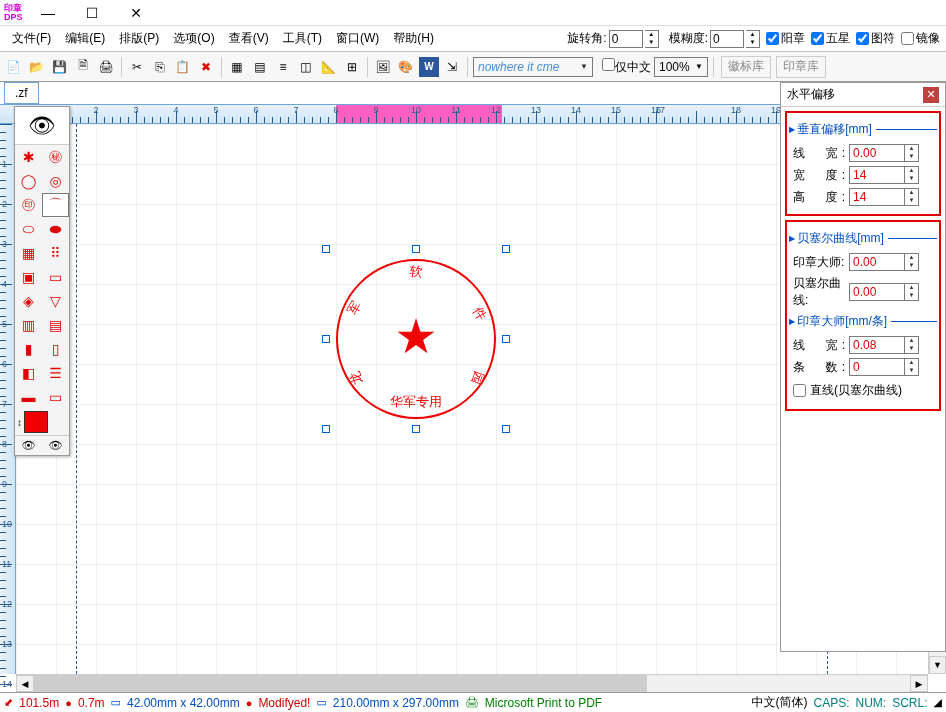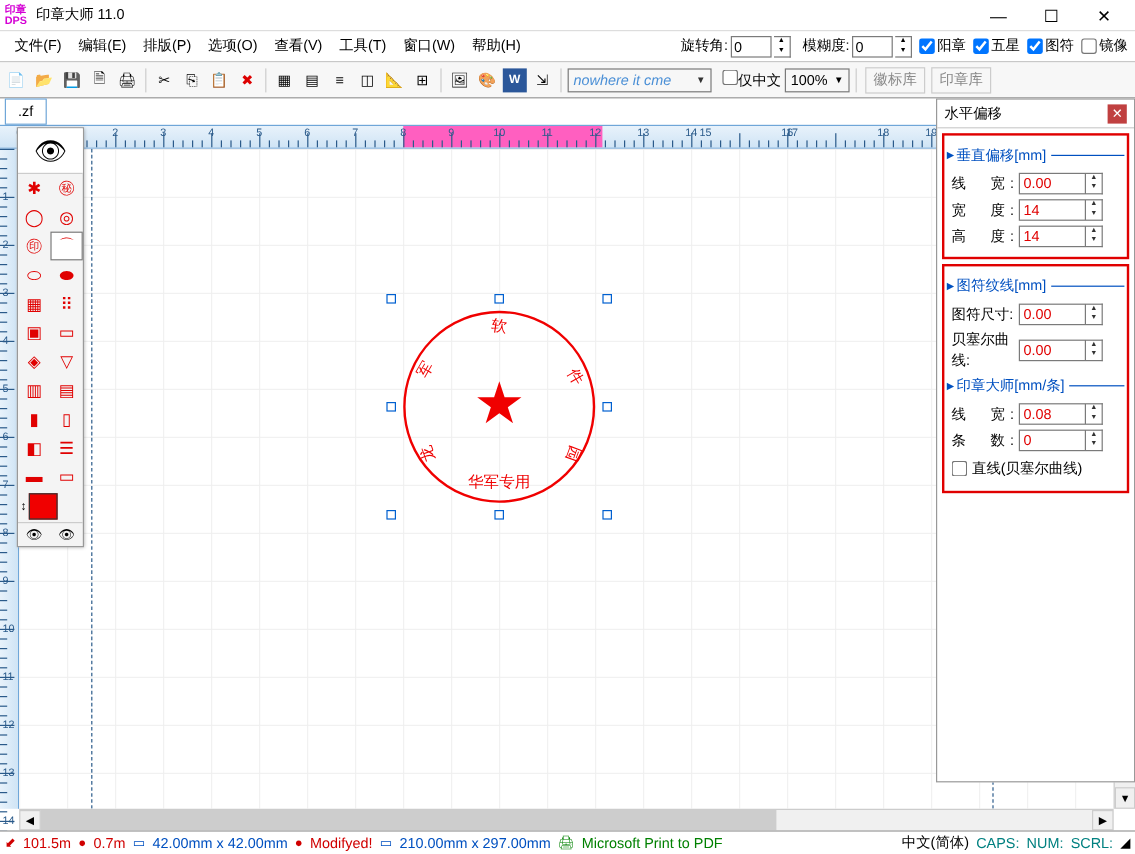--- a/index.html
+++ b/index.html
@@ -84,21 +84,20 @@
 .statusbar .green{color:#008000;}
 .statusbar .teal{color:#008080;}
 .statusbar .sicon{font-size:11px;}
 .statusbar .flex{flex:1;}
 </style>
 </head>
 <body>
 
 <div class="titlebar">
   <div class="logo">印章<br>DPS</div>
-  <div class="title">印章大师 11.0</div>
   <div class="winbtn">—</div>
   <div class="winbtn">☐</div>
   <div class="winbtn">✕</div>
 </div>
 
 <div class="menubar">
   <div class="menu">文件(F)</div>
   <div class="menu">编辑(E)</div>
   <div class="menu">排版(P)</div>
   <div class="menu">选项(O)</div>
@@ -267,21 +266,21 @@
         <div class="tick" style="left: 536px;"></div>
         <div class="tick" style="left: 544px;"></div>
         <div class="tick" style="left: 552px;"></div>
         <div class="tick major" style="left: 560px;"></div>
         <div class="tlabel" style="left: 560px;">14</div>
         <div class="tick" style="left: 568px;"></div>
         <div class="tick" style="left: 576px;"></div>
         <div class="tick" style="left: 584px;"></div>
         <div class="tick" style="left: 592px;"></div>
         <div class="tick major" style="left: 600px;"></div>
-        <div class="tlabel" style="left: 572px;">15</div>
+        <div class="tlabel" style="left: 600px;">15</div>
         <div class="tick" style="left: 608px;"></div>
         <div class="tick" style="left: 616px;"></div>
         <div class="tick" style="left: 624px;"></div>
         <div class="tick" style="left: 632px;"></div>
         <div class="tick major" style="left: 640px;"></div>
         <div class="tlabel" style="left: 640px;">16</div>
         <div class="tick" style="left: 648px;"></div>
         <div class="tick" style="left: 656px;"></div>
         <div class="tick" style="left: 664px;"></div>
         <div class="tick" style="left: 672px;"></div>
@@ -528,25 +527,25 @@
           <span class="plab">高　度:</span>
           <input value="14" style="">
           <div class="pspin">
             <span>▲</span>
             <span>▼</span>
           </div>
         </div>
     </div>
     <div class="pbody">
       <div class="psection">
-          <span>图符纹线[mm]</span>
+          <span>贝塞尔曲线[mm]</span>
           <div class="line"></div>
         </div>
       <div class="prow">
-          <span class="plab2">图符尺寸:</span>
+          <span class="plab2">印章大师:</span>
           <input value="0.00" style="">
           <div class="pspin">
             <span>▲</span>
             <span>▼</span>
           </div>
         </div>
       <div class="prow">
           <span class="plab2">贝塞尔曲线:</span>
           <input value="0.00" style="">
           <div class="pspin">

